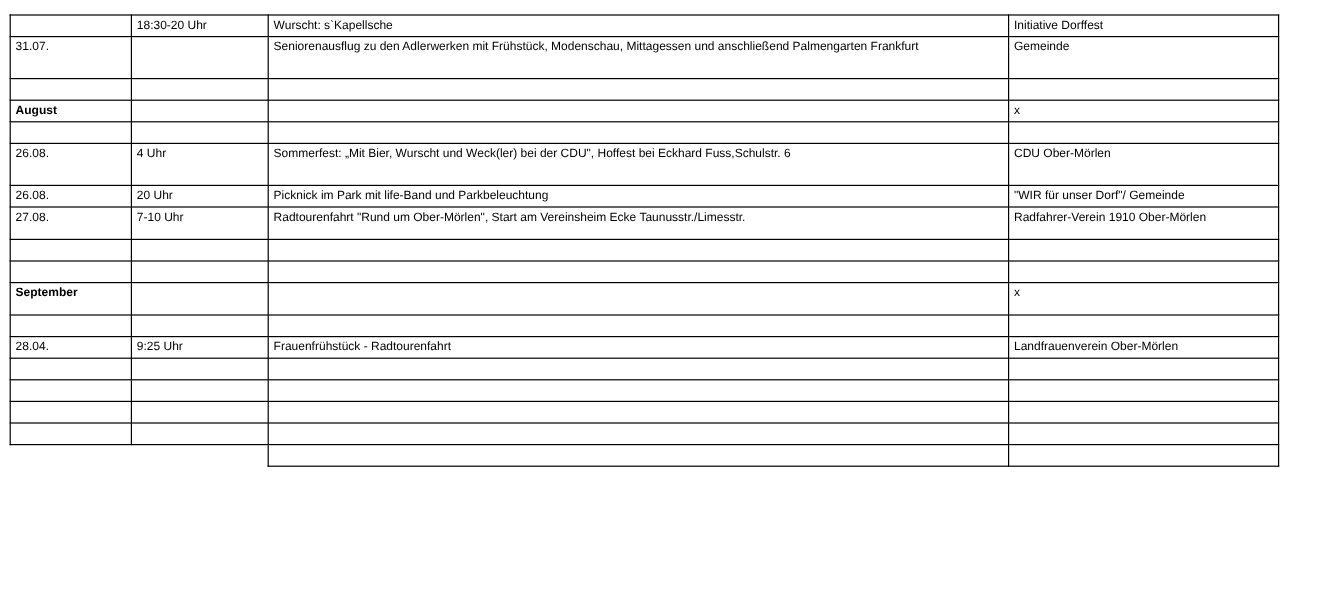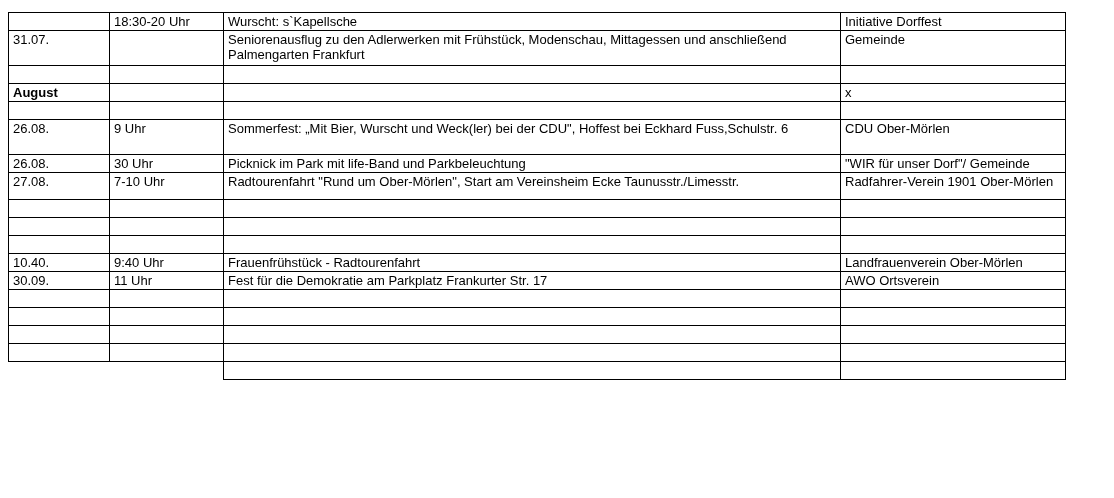--- a/index.html
+++ b/index.html
@@ -17,21 +17,21 @@
   #sheet {
     position: relative;
     width: 1114px;
     height: 498px;
   }
   table.schedule {
     border-collapse: collapse;
     table-layout: fixed;
     margin-left: 8px;
     margin-top: 12px;
-    font-size: 13px;
+    font-size: 10px;
   }
   table.schedule td {
     border: 1px solid #000000;
     padding: 1px 4px 1px 4px;
     vertical-align: top;
     line-height: 15px;
     white-space: pre-line;
     overflow: hidden;
   }
   col.c-date  { width: 101px; }
@@ -98,65 +98,65 @@
           <td class="org">x</td>
         </tr>
         <tr class="blank">
           <td class="date"></td>
           <td class="time"></td>
           <td class="event"></td>
           <td class="org"></td>
         </tr>
         <tr class="tall">
           <td class="date bottom-align">26.08.</td>
-          <td class="time">9 Uhr</td>
+          <td class="time">4 Uhr</td>
           <td class="event">Sommerfest: „Mit Bier, Wurscht und Weck(ler) bei der CDU",  Hoffest bei Eckhard Fuss,Schulstr. 6</td>
           <td class="org bottom-align">CDU Ober-Mörlen</td>
         </tr>
         <tr class="">
           <td class="date">26.08.</td>
-          <td class="time">30 Uhr</td>
+          <td class="time">20 Uhr</td>
           <td class="event">Picknick im Park mit life-Band und Parkbeleuchtung</td>
           <td class="org">"WIR für unser Dorf"/ Gemeinde</td>
         </tr>
         <tr class="mid">
           <td class="date bottom-align">27.08.</td>
           <td class="time bottom-align">7-10 Uhr</td>
           <td class="event">Radtourenfahrt "Rund um Ober-Mörlen", Start am Vereinsheim Ecke Taunusstr./Limesstr.</td>
-          <td class="org bottom-align">Radfahrer-Verein 1901 Ober-Mörlen</td>
+          <td class="org bottom-align">Radfahrer-Verein 1910 Ober-Mörlen</td>
         </tr>
         <tr class="blank">
           <td class="date"></td>
           <td class="time"></td>
           <td class="event"></td>
           <td class="org"></td>
         </tr>
         <tr class="blank">
           <td class="date"></td>
           <td class="time"></td>
           <td class="event"></td>
           <td class="org"></td>
         </tr>
+        <tr class="mid">
+          <td class="date bottom-align"><span class="month">September</span></td>
+          <td class="time bottom-align"></td>
+          <td class="event"></td>
+          <td class="org bottom-align">x</td>
+        </tr>
         <tr class="blank">
           <td class="date"></td>
           <td class="time"></td>
           <td class="event"></td>
           <td class="org"></td>
         </tr>
         <tr class="">
-          <td class="date">10.40.</td>
-          <td class="time">9:40 Uhr</td>
+          <td class="date">28.04.</td>
+          <td class="time">9:25 Uhr</td>
           <td class="event">Frauenfrühstück - Radtourenfahrt</td>
           <td class="org">Landfrauenverein Ober-Mörlen</td>
-        </tr>
-        <tr class="">
-          <td class="date">30.09.</td>
-          <td class="time">11 Uhr</td>
-          <td class="event">Fest für die Demokratie am Parkplatz Frankurter Str. 17</td>
-          <td class="org">AWO Ortsverein</td>
         </tr>
         <tr class="blank">
           <td class="date"></td>
           <td class="time"></td>
           <td class="event"></td>
           <td class="org"></td>
         </tr>
         <tr class="blank">
           <td class="date"></td>
           <td class="time"></td>

